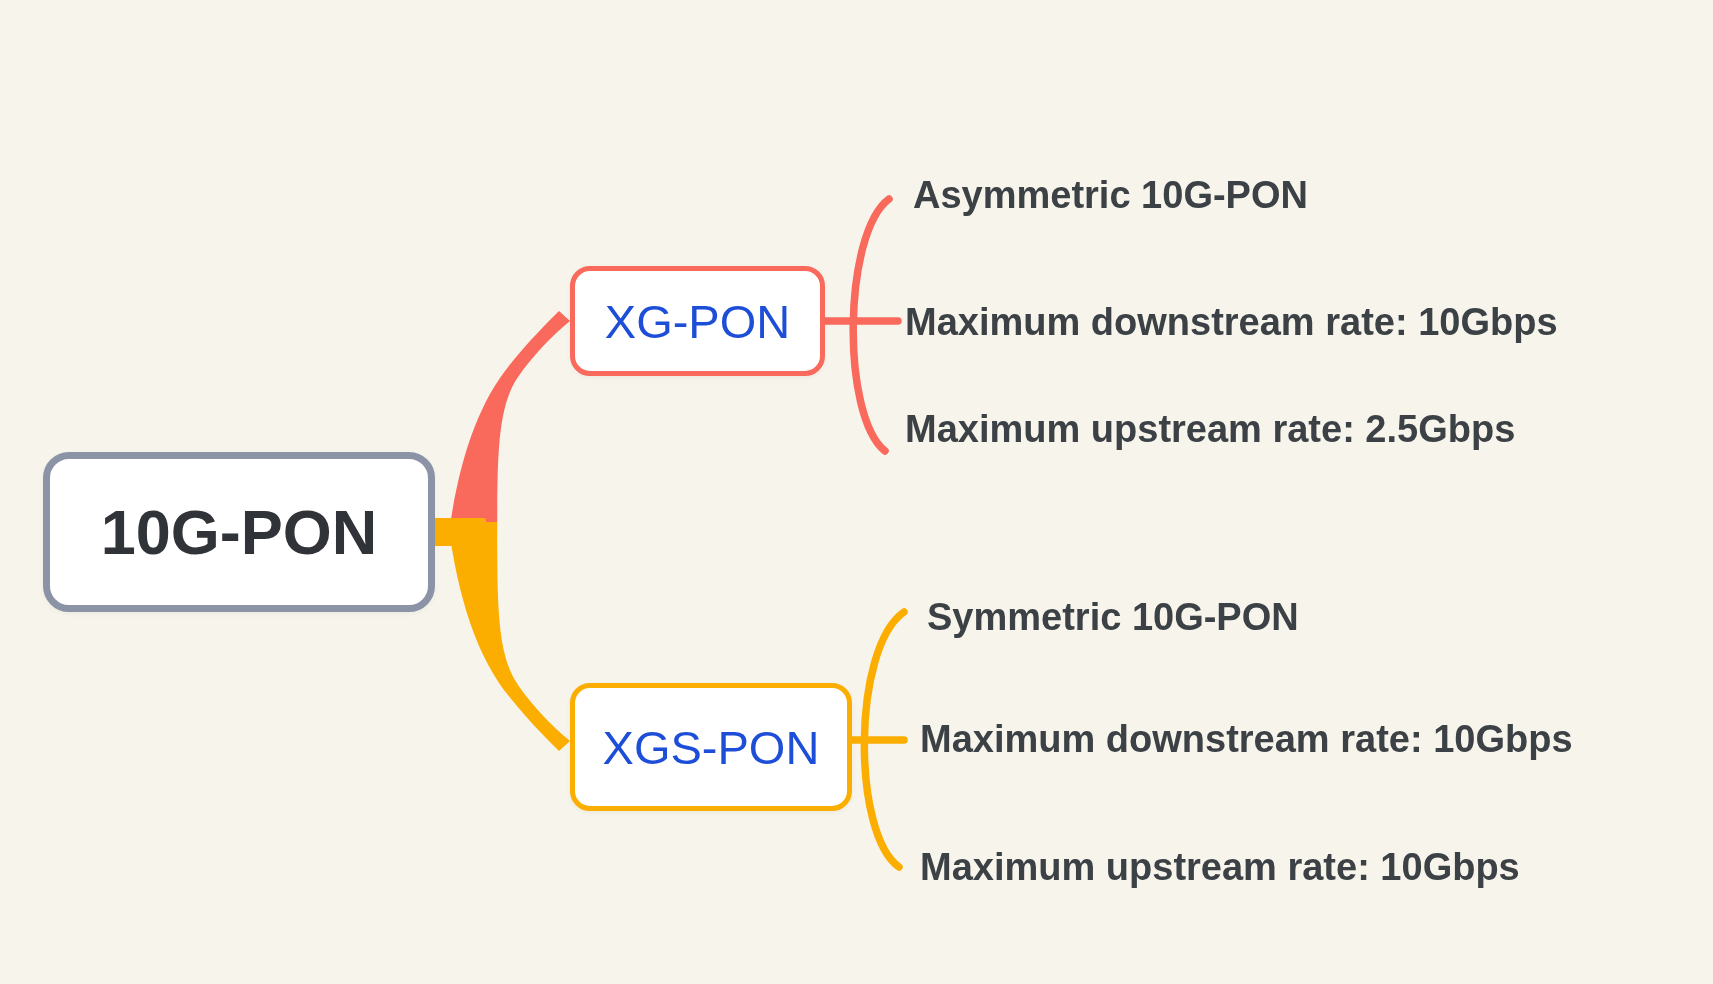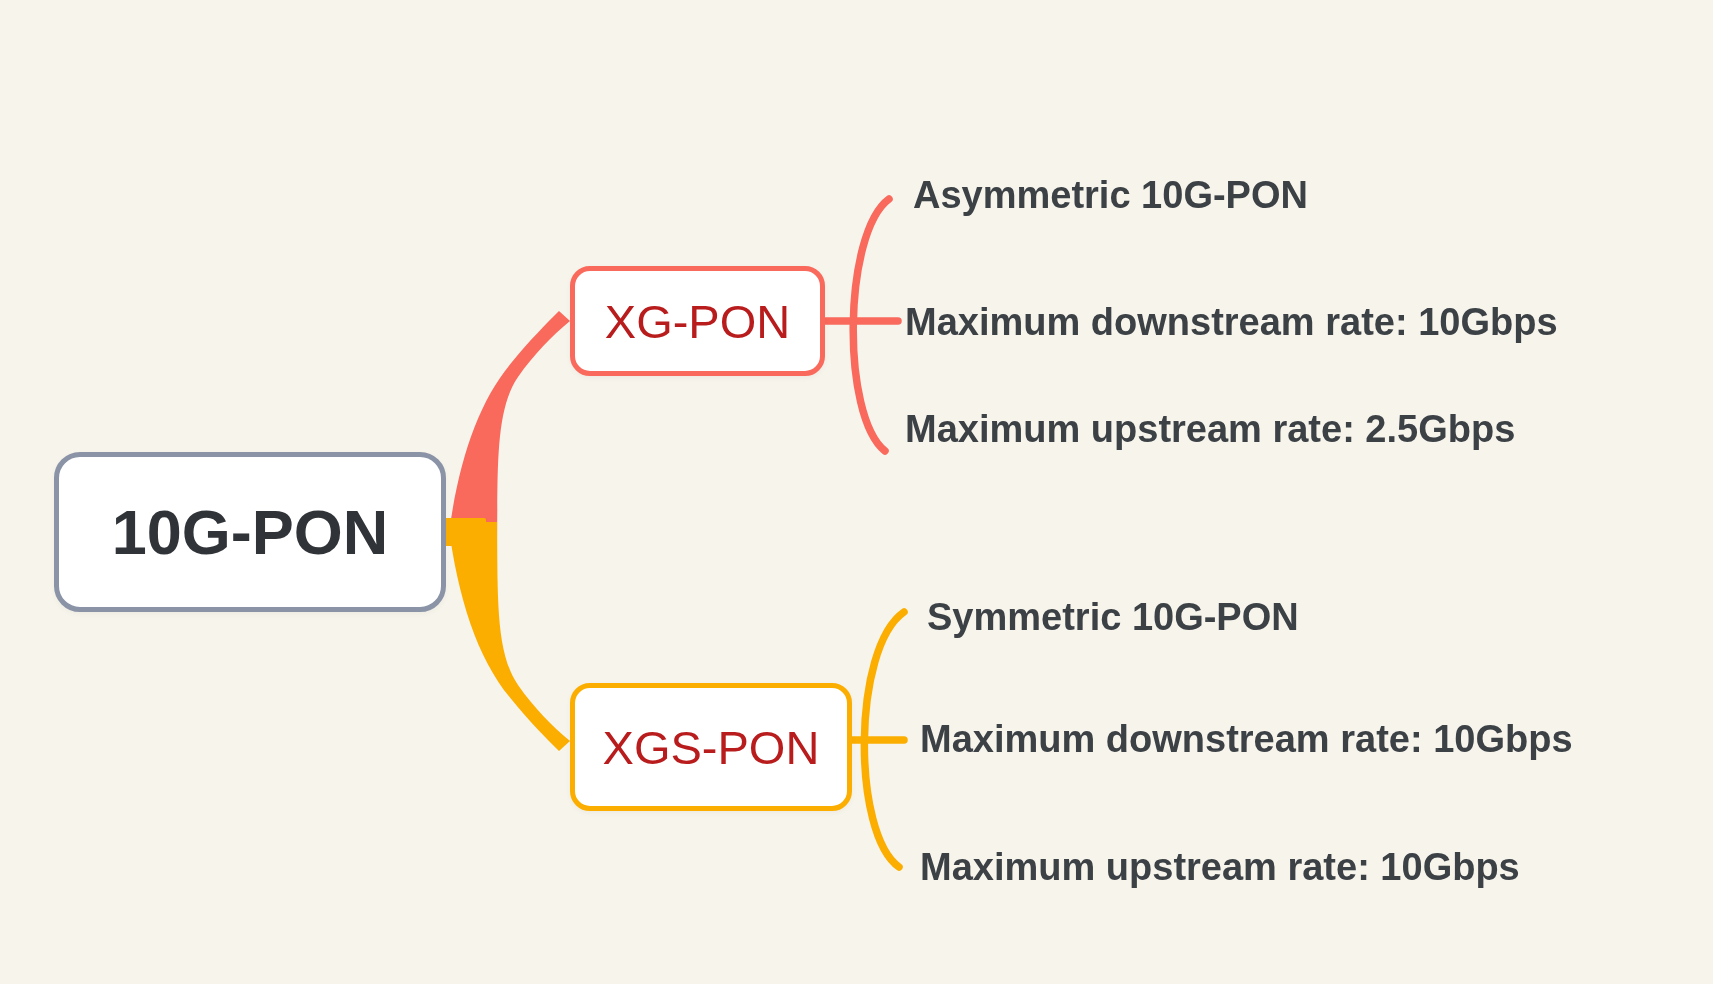--- a/index.html
+++ b/index.html
@@ -21,36 +21,35 @@
     top: 0;
     pointer-events: none;
   }
   .topic {
     position: absolute;
     background: #ffffff;
     display: flex;
     align-items: center;
     justify-content: center;
     box-sizing: border-box;
-    color: #b91c1c;
+    color: #1d4ed8;
     box-shadow: 0 2px 5px rgba(80, 80, 70, 0.05);
     cursor: default;
     white-space: nowrap;
   }
   .topic.root {
     left: 43px;
     top: 452px;
     width: 392px;
     height: 160px;
-    border: 5px solid #a3a3a3;
+    border: 7px solid #a3a3a3;
     border-radius: 26px;
     font-size: 63px;
     font-weight: 700;
     color: #303338;
-    margin-left: 11px;
   }
   .topic.branch-xg {
     left: 570px;
     top: 266px;
     width: 255px;
     height: 110px;
     border: 5px solid #f9695c;
     border-radius: 20px;
     font-size: 47px;
   }

